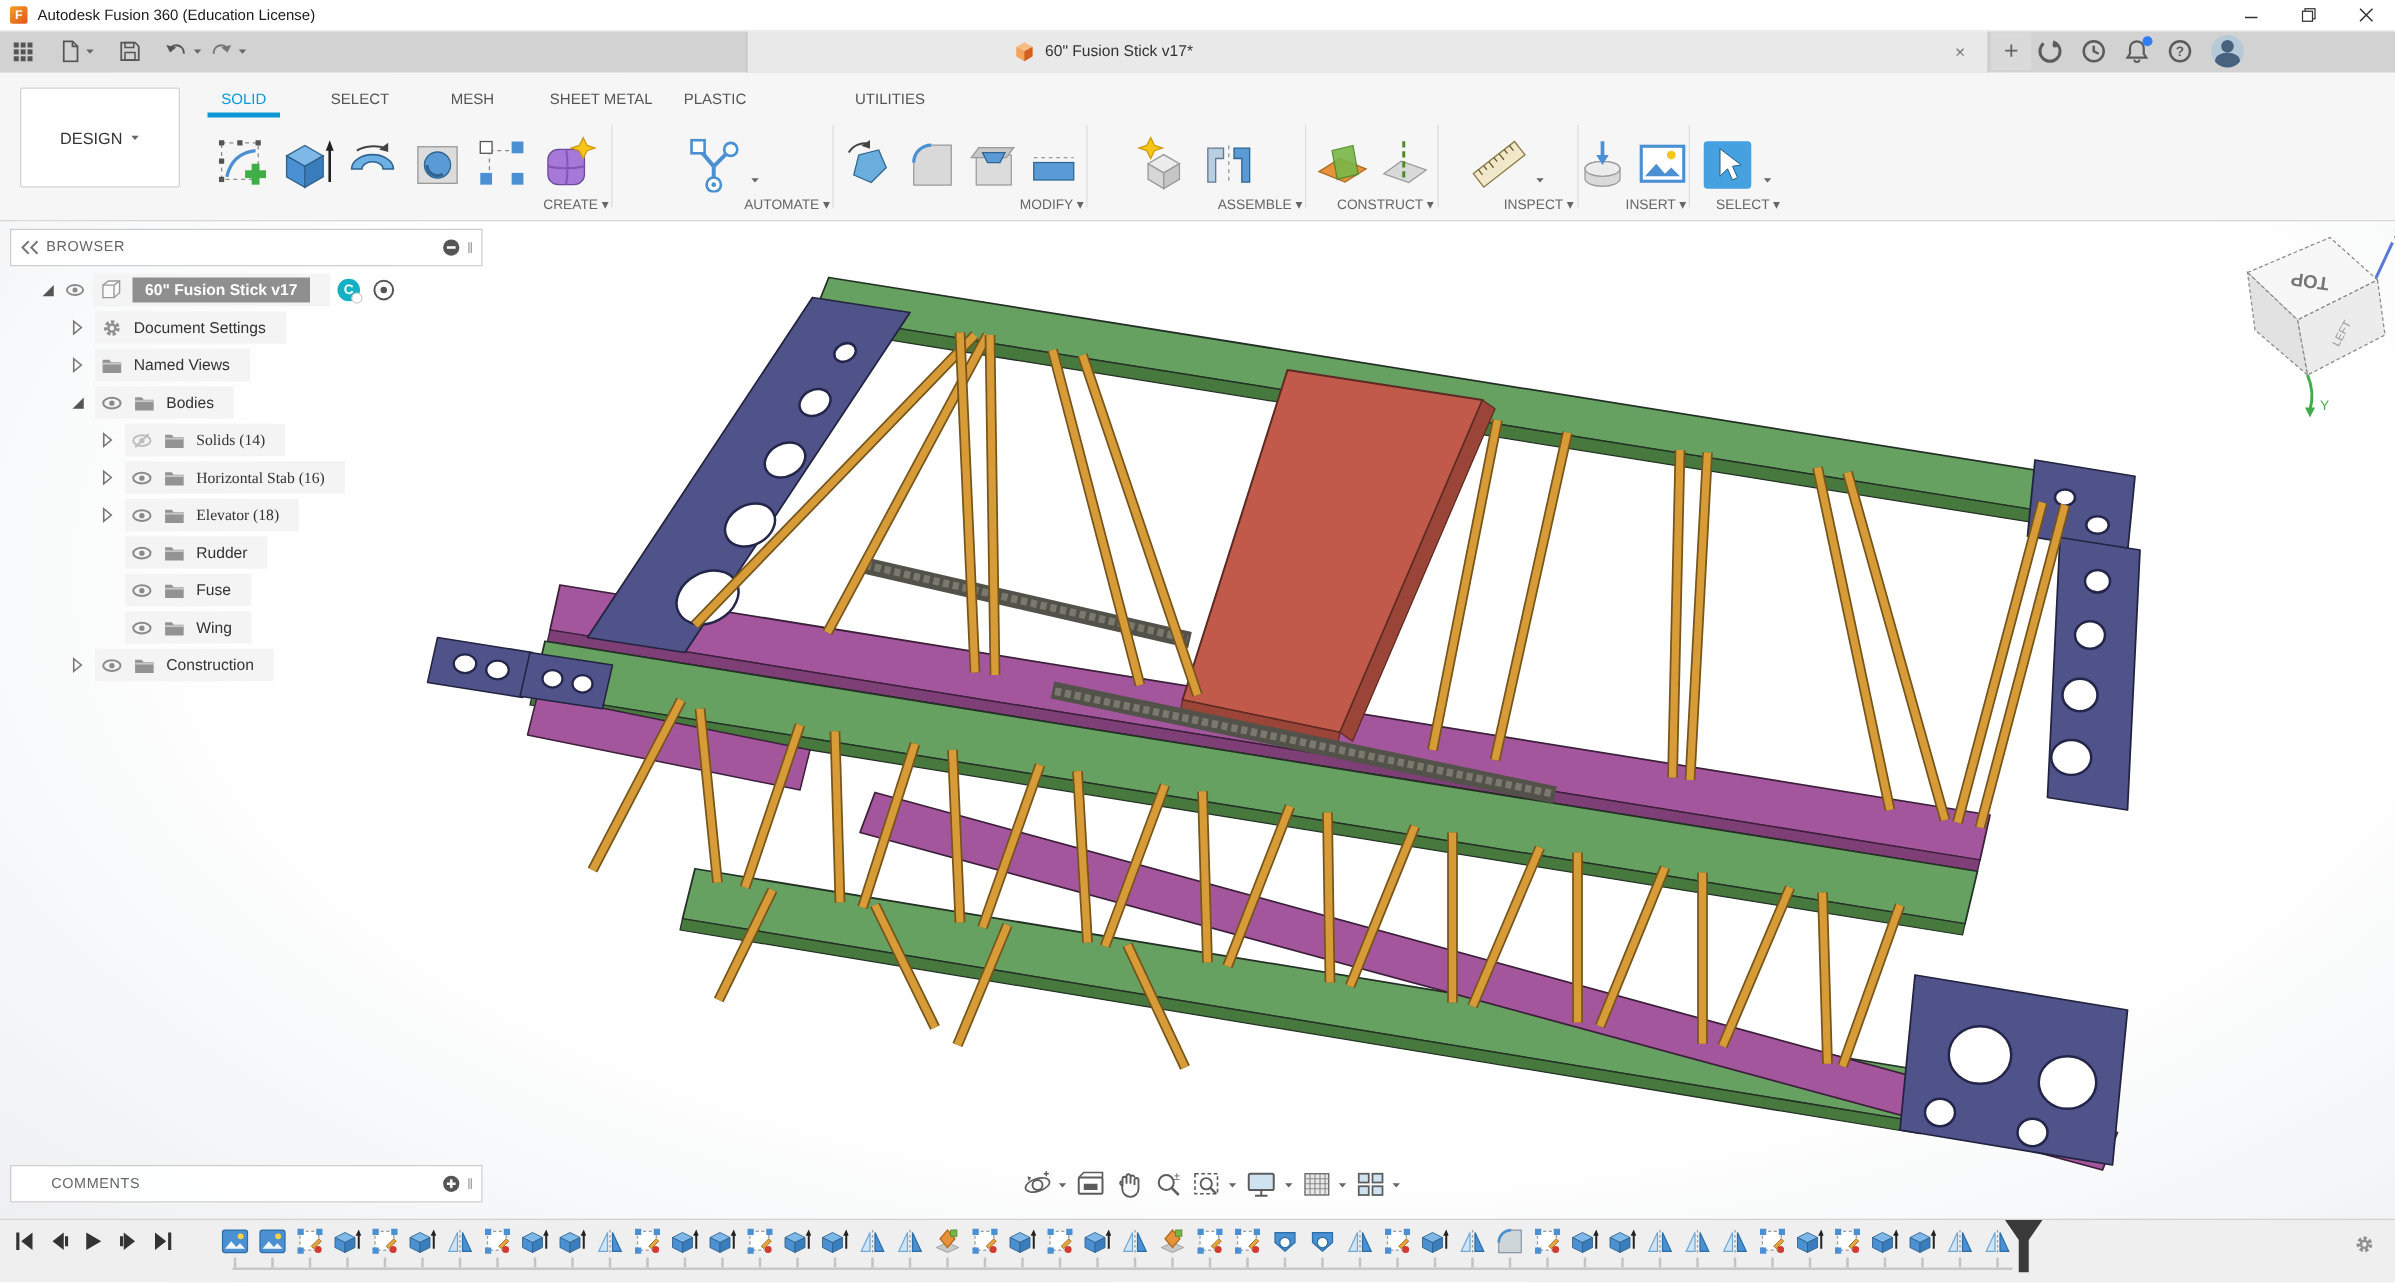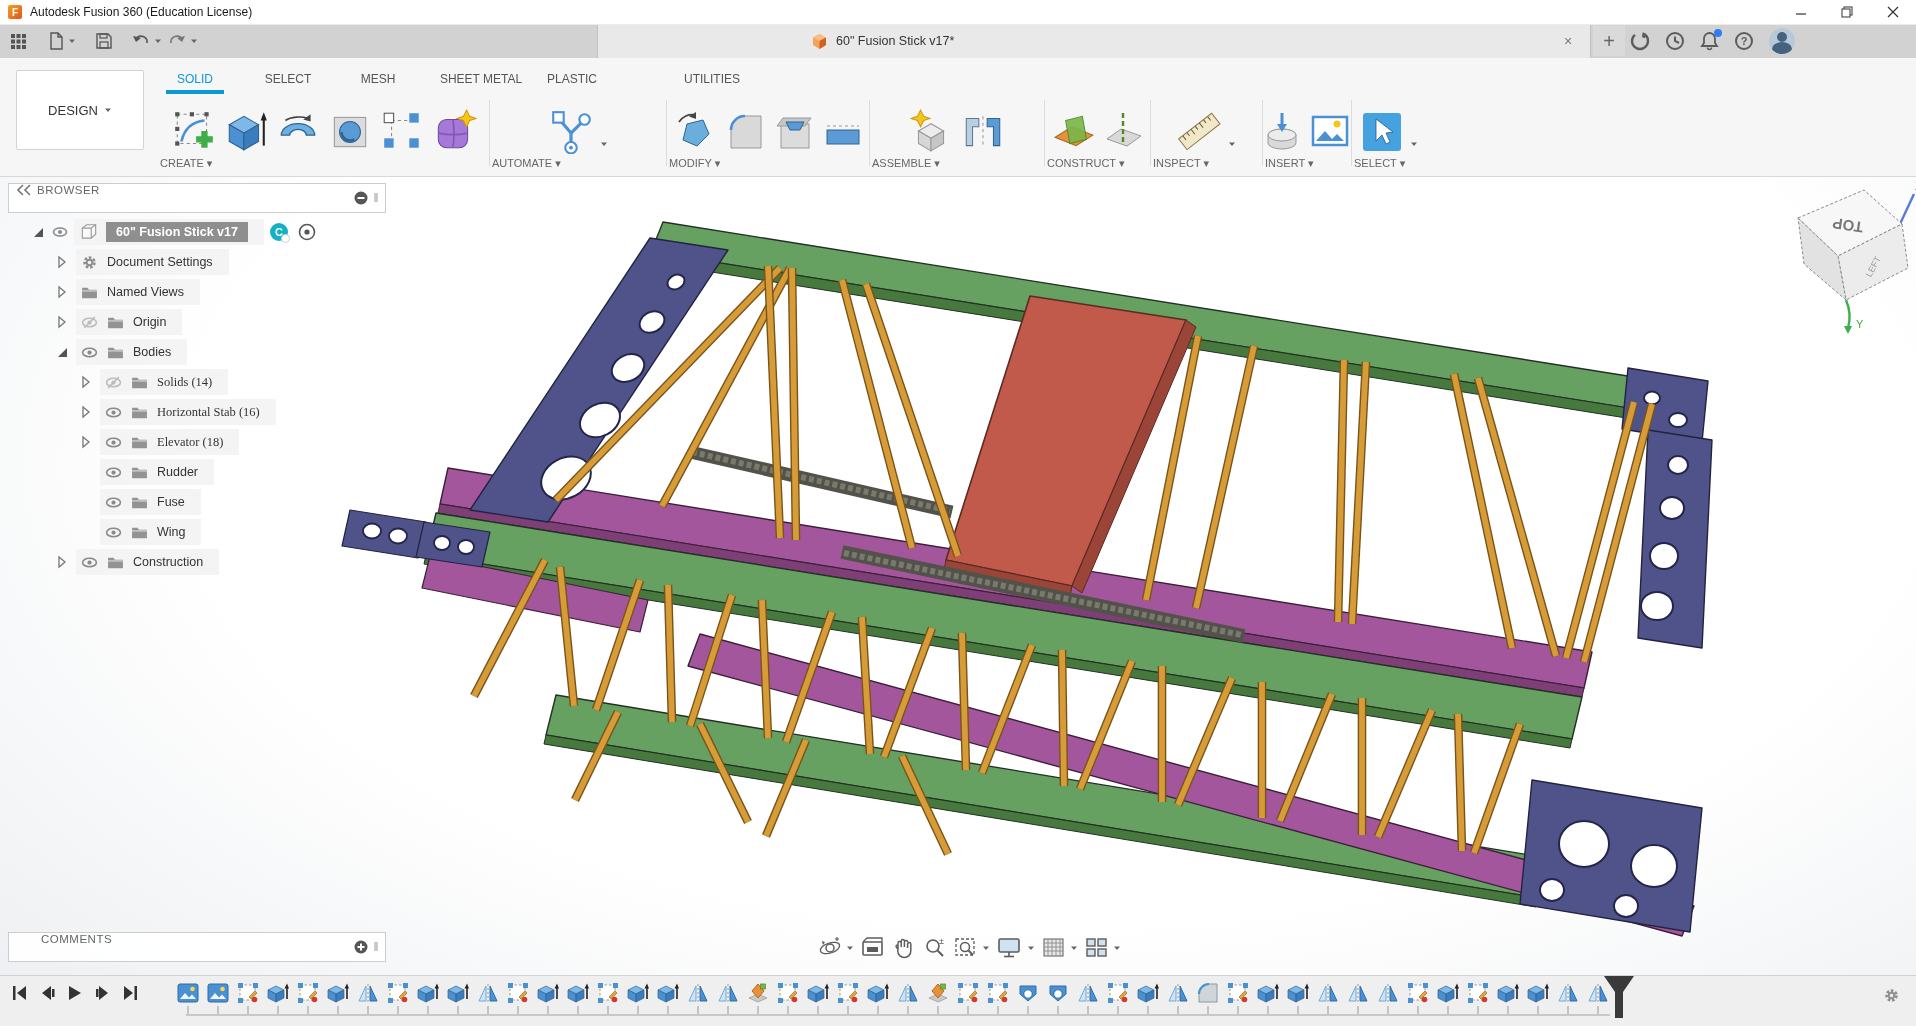--- a/index.html
+++ b/index.html
@@ -37,29 +37,29 @@
 
   
   .ribbon{position:absolute;top:58px;left:0;right:0;height:118px;background:#f6f6f6;
           border-bottom:1px solid #d8d8d8;z-index:38;}
   .design-btn{position:absolute;left:16px;top:12px;width:126px;height:78px;background:#fff;
               border:1px solid #d3d3d3;border-radius:2px;display:flex;align-items:center;justify-content:center;
               gap:6px;font-size:13px;color:#333;}
   .ribbon-tab{position:absolute;top:12px;transform:translateX(-50%);font-size:12px;color:#555;white-space:nowrap;padding:2px 4px;}
   .ribbon-tab.active{color:var(--accent-blue);}
   .tab-underline{position:absolute;top:32px;left:166px;width:58px;height:4px;background:var(--accent-blue);}
-  .rb-group{position:absolute;top:38px;text-align:left;}
+  .rb-group{position:absolute;top:38px;text-align:right;}
   .rb-tools{display:flex;justify-content:center;align-items:flex-end;gap:6px;height:58px;}
   .rb-label{margin-top:3px;font-size:11px;color:#666;white-space:nowrap;}
   .rb-sep{position:absolute;top:42px;width:1px;height:66px;background:#dcdcdc;}
   .tool{display:flex;align-items:flex-end;}
 
   
   .panel-header{height:28px;background:rgba(255,255,255,.93);border:1px solid #cdcdcd;
-                display:flex;font-size:11.5px;color:#666;letter-spacing:.5px;position:relative;}
+                display:flex;align-items:center;font-size:11.5px;color:#666;letter-spacing:.5px;position:relative;}
   .panel-header .hdr-right{position:absolute;right:6px;top:0;height:100%;display:flex;align-items:center;gap:6px;}
   .grip{color:#999;font-size:12px;}
   .browser-panel{position:absolute;left:8px;top:183px;width:378px;z-index:10;}
   .comments-panel{position:absolute;left:8px;top:932px;width:378px;z-index:10;}
 
   .tree{margin-top:4px;}
   .tree-row{height:30px;display:flex;align-items:center;font-size:12.5px;color:#333;}
   .row-bg{display:flex;align-items:center;background:rgba(243,243,243,.9);height:26px;
           padding:0 16px 0 5px;gap:9px;}
   .tw{width:16px;height:16px;flex:0 0 16px;margin-right:6px;}
@@ -702,34 +702,20 @@
           </svg>
       <div class="row-bg">
             <svg width="17" height="17">
               <use href="#i-folder"></use>
             </svg>
         <span>Named Views</span>
           </div>
     </div>
     <div class="tree-row lvl1">
       <svg class="tw">
-            <use href="#i-arrow"></use>
-          </svg>
-      <div class="row-bg">
-            <svg width="17" height="17">
-              <use href="#i-eyeoff"></use>
-            </svg>
-        <svg width="17" height="17">
-              <use href="#i-folder"></use>
-            </svg>
-        <span>Origin</span>
-          </div>
-    </div>
-    <div class="tree-row lvl1">
-      <svg class="tw">
             <use href="#i-arrowopen"></use>
           </svg>
       <div class="row-bg">
             <svg width="17" height="17">
               <use href="#i-eye"></use>
             </svg>
         <svg width="17" height="17">
               <use href="#i-folder"></use>
             </svg>
         <span>Bodies</span>

